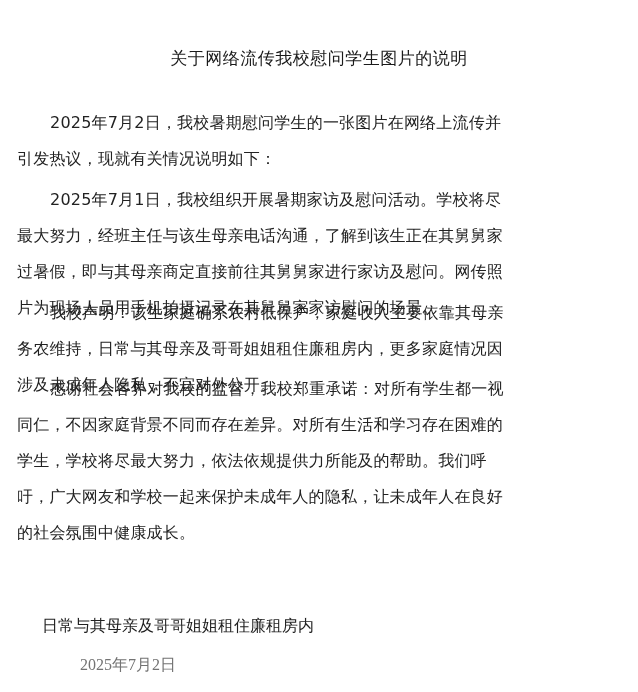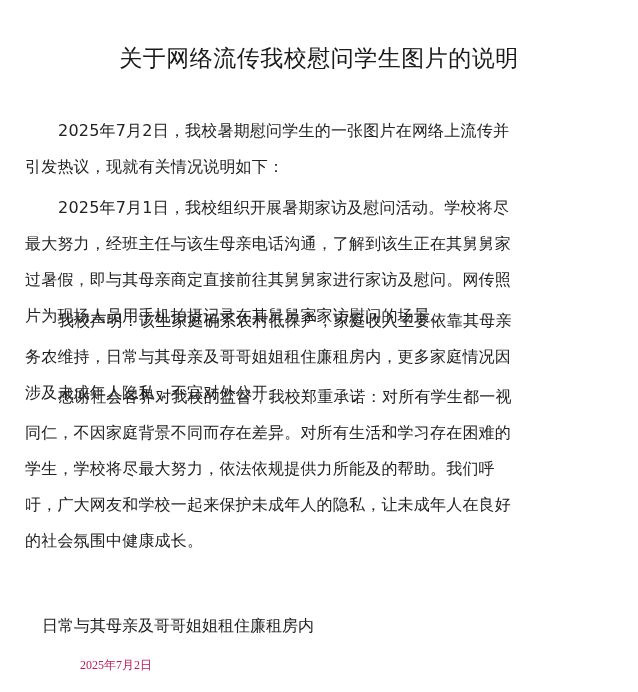--- a/index.html
+++ b/index.html
@@ -21,56 +21,56 @@
       top: 0;
       width: 638px;
       height: 692px;
     }
     .title {
       position: absolute;
       top: 44px;
       left: 0;
       width: 638px;
       text-align: center;
-      font-size: 23px;
+      font-size: 17px;
       line-height: 28px;
       color: #1a1a1a;
       letter-spacing: 0.5px;
     }
     .para {
       position: absolute;
       left: 9px;
       width: 498px;
       font-size: 16px;
       line-height: 36px;
       color: #222222;
       text-indent: 33px;
       letter-spacing: 0.2px;
       word-break: break-all;
-      margin: 16px;
+      margin: 8px;
     }
     .p1 { top: 97px; }
     .p2 { top: 174px; }
     .p3 { top: 287px; }
     .p4 { top: 363px; }
     .signature {
       position: absolute;
       left: 42px;
       top: 614px;
       font-size: 16px;
       line-height: 24px;
       color: #222222;
     }
     .sign-date {
       position: absolute;
       left: 80px;
       top: 653px;
-      font-size: 12px;
+      font-size: 16px;
       line-height: 24px;
-      color: #be185d;
+      color: #737373;
       font-family: "Liberation Serif", "DejaVu Serif", serif;
     }
   </style>
 </head>
 <body>
 
 <div class="doc">
   <div class="title">关于网络流传我校慰问学生图片的说明</div>
 
   <p class="para p1">2025年7月2日，我校暑期慰问学生的一张图片在网络上流传并引发热议，现就有关情况说明如下：</p>

